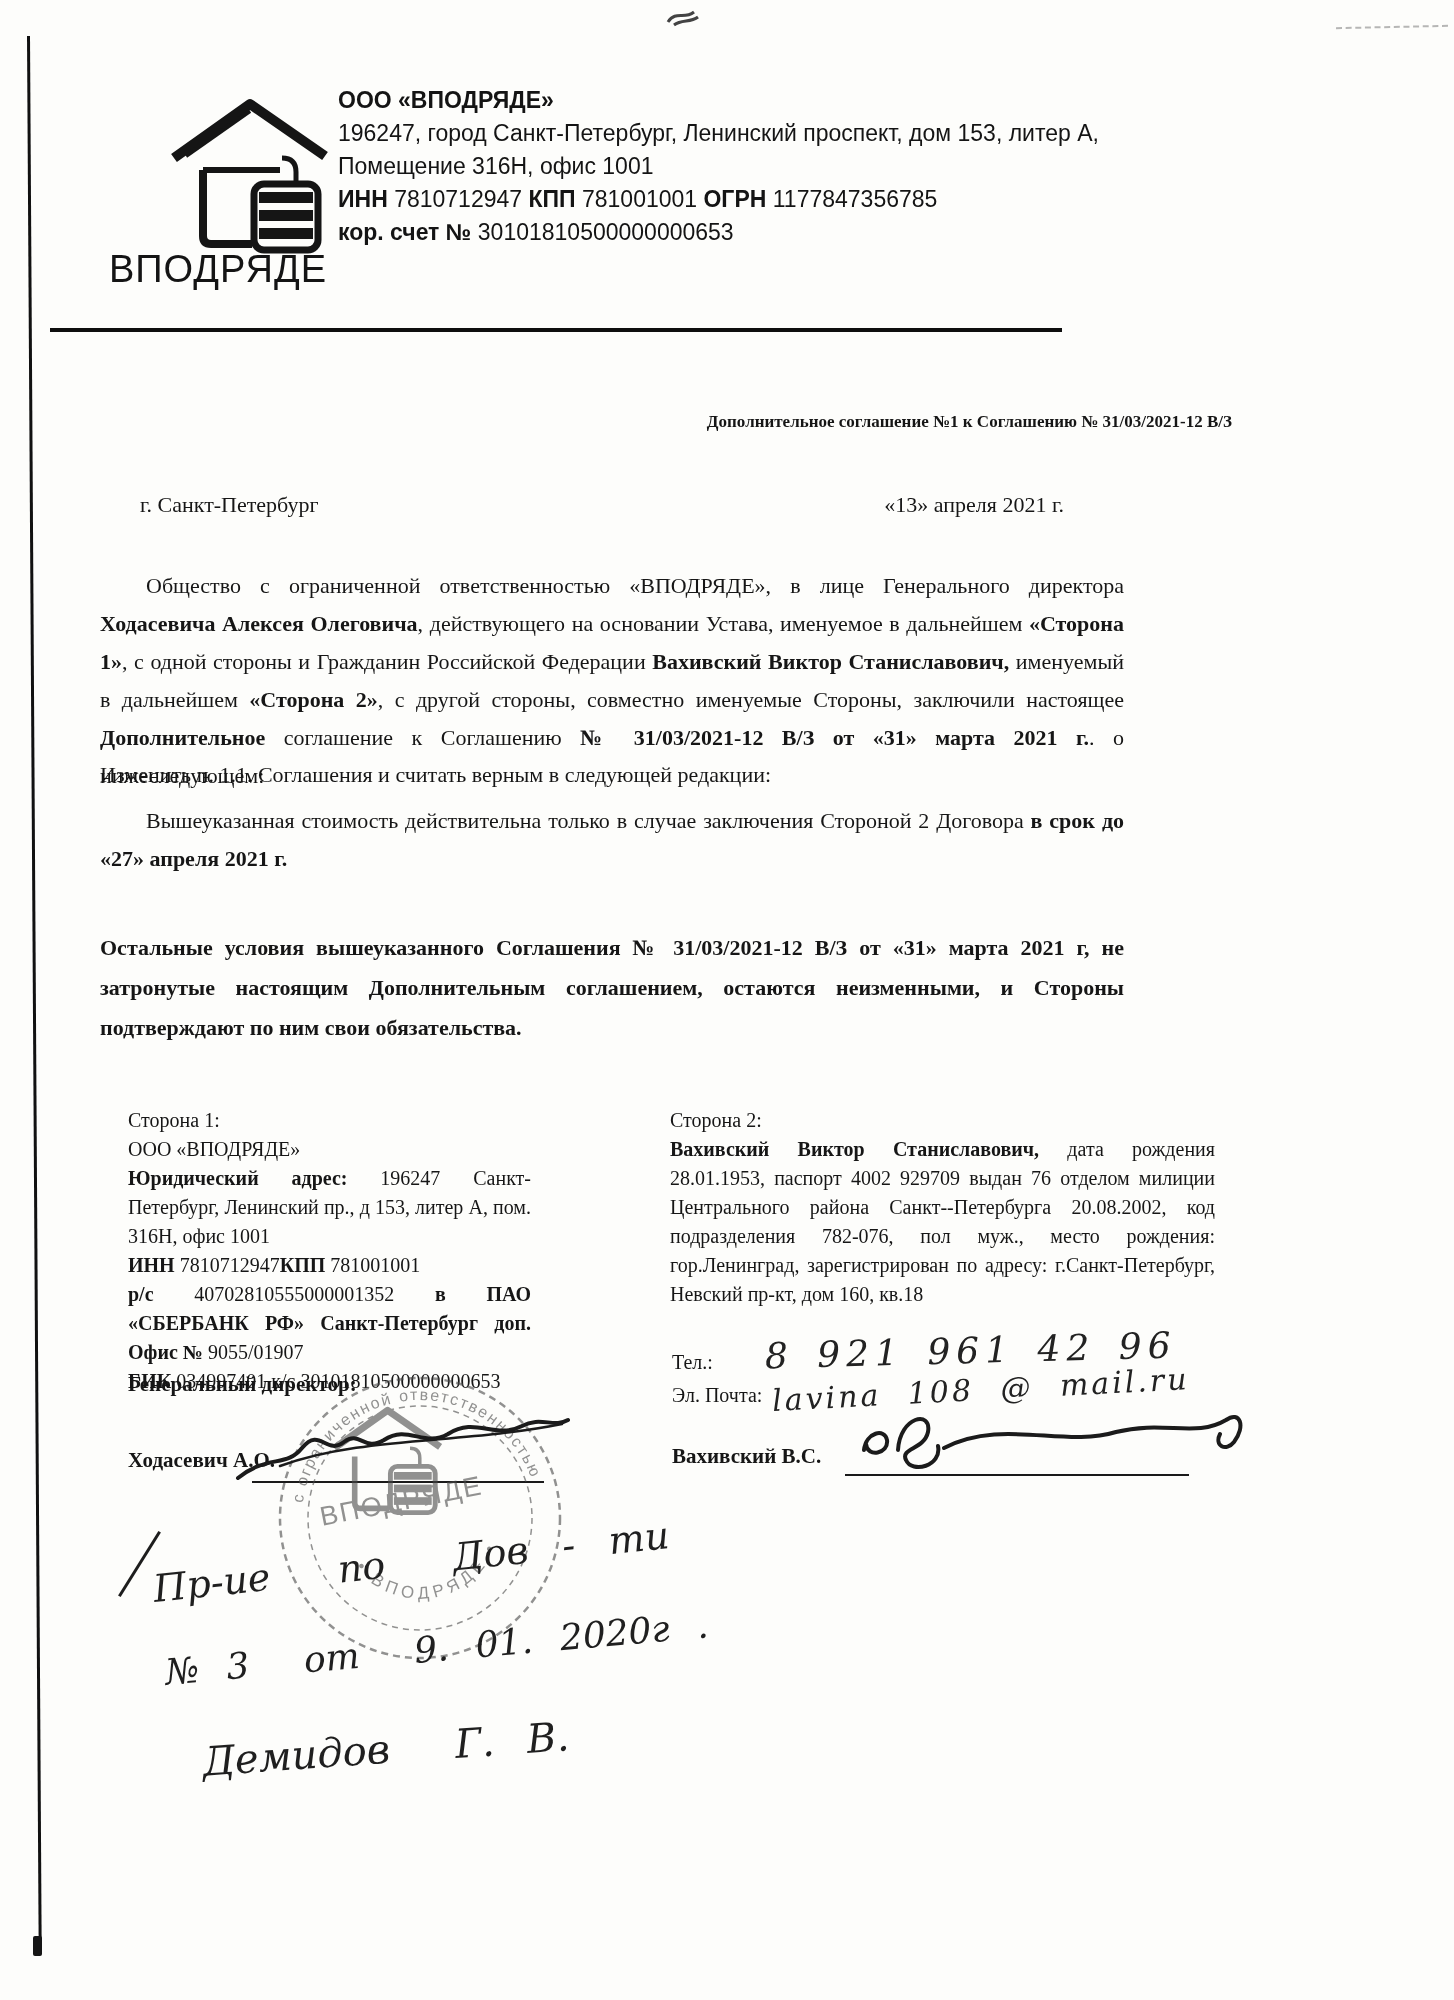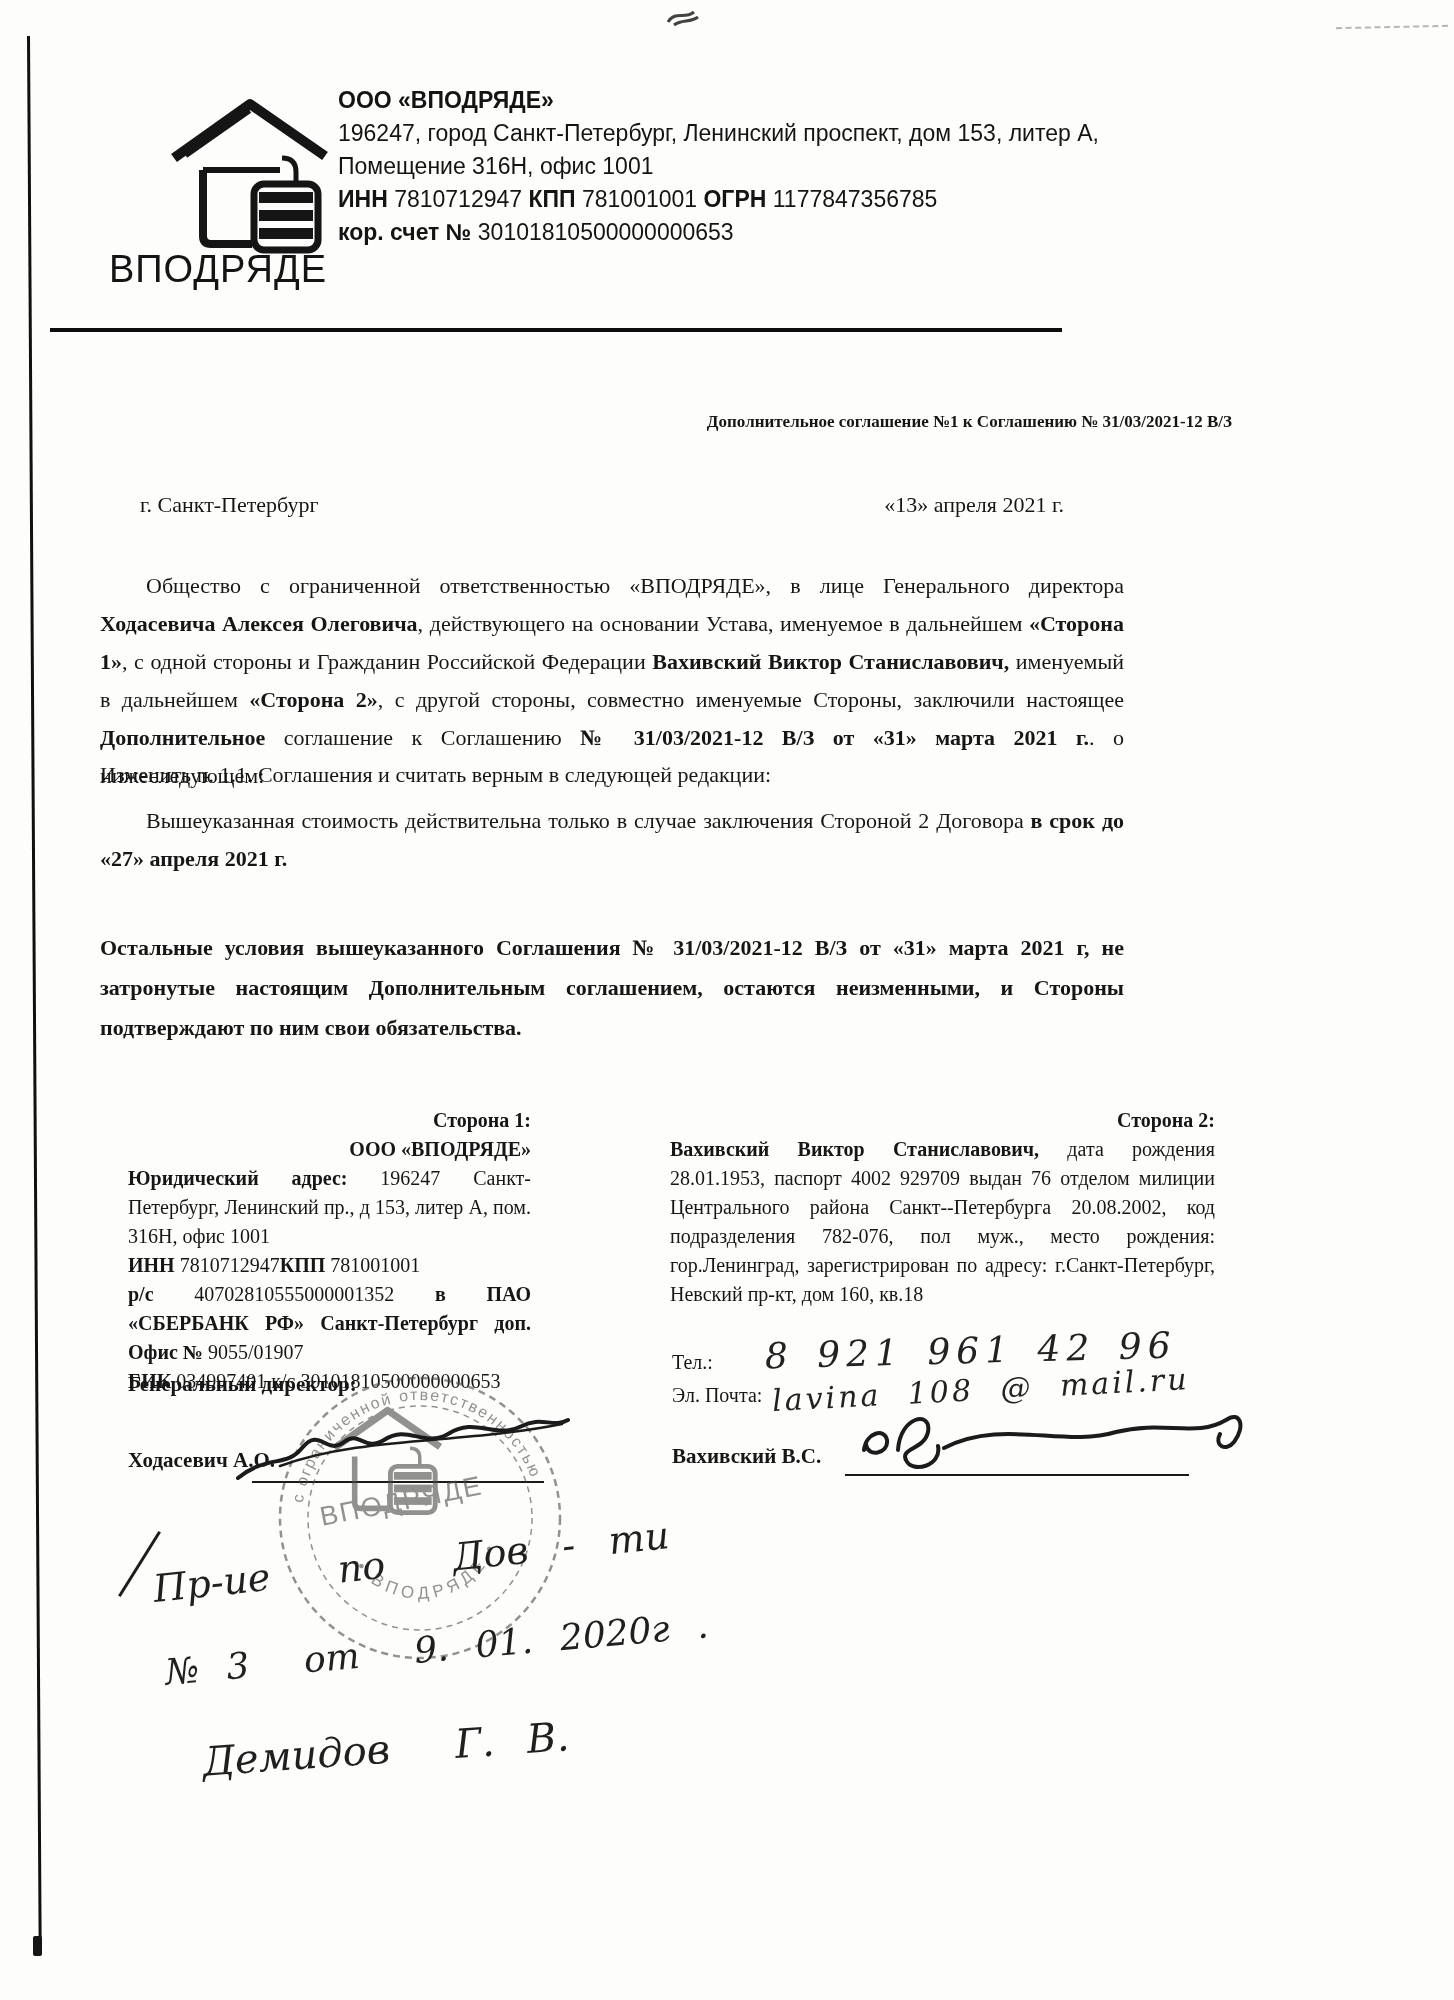--- a/index.html
+++ b/index.html
@@ -26,21 +26,21 @@
   .dateline{position:absolute;left:140px;top:492px;width:924px;display:flex;justify-content:space-between;font-size:22px}
   .para{position:absolute;left:100px;width:1024px;font-size:22px;line-height:38px;text-align:justify}
   .intro{top:545px;text-indent:46px}
   .amend{top:734px;font-weight:400;text-align:left}
   .clause{top:780px;text-indent:46px}
   .closing{top:906px;font-weight:700;line-height:40px}
   
   .col{position:absolute;font-size:20px;line-height:29px;text-align:justify}
   .p1{left:128px;top:1106px;width:403px}
   .p2{left:670px;top:1106px;width:545px}
-  .colh{font-weight:700;text-align:right}
+  .colh{font-weight:400;text-align:left}
   .telrow{position:absolute;left:672px;top:1336px;font-size:20px}
   .emailrow{position:absolute;left:672px;top:1374px;font-size:20px}
   .hand{font-family:"DejaVu Serif",serif;font-style:italic;white-space:pre;color:#222}
   .hand-tel{display:inline-block;font-size:36px;letter-spacing:6px;word-spacing:6px;
             transform:rotate(-1.5deg) translateY(-6px);margin-left:52px}
   .hand-email{display:inline-block;font-size:30px;letter-spacing:3px;word-spacing:14px;
               transform:rotate(-3deg) translateY(-2px);margin-left:10px}
   
   .role{position:absolute;left:128px;top:1372px;font-weight:700;font-size:21px}
   .ceo-name{position:absolute;left:128px;top:1448px;font-weight:700;font-size:21px}

